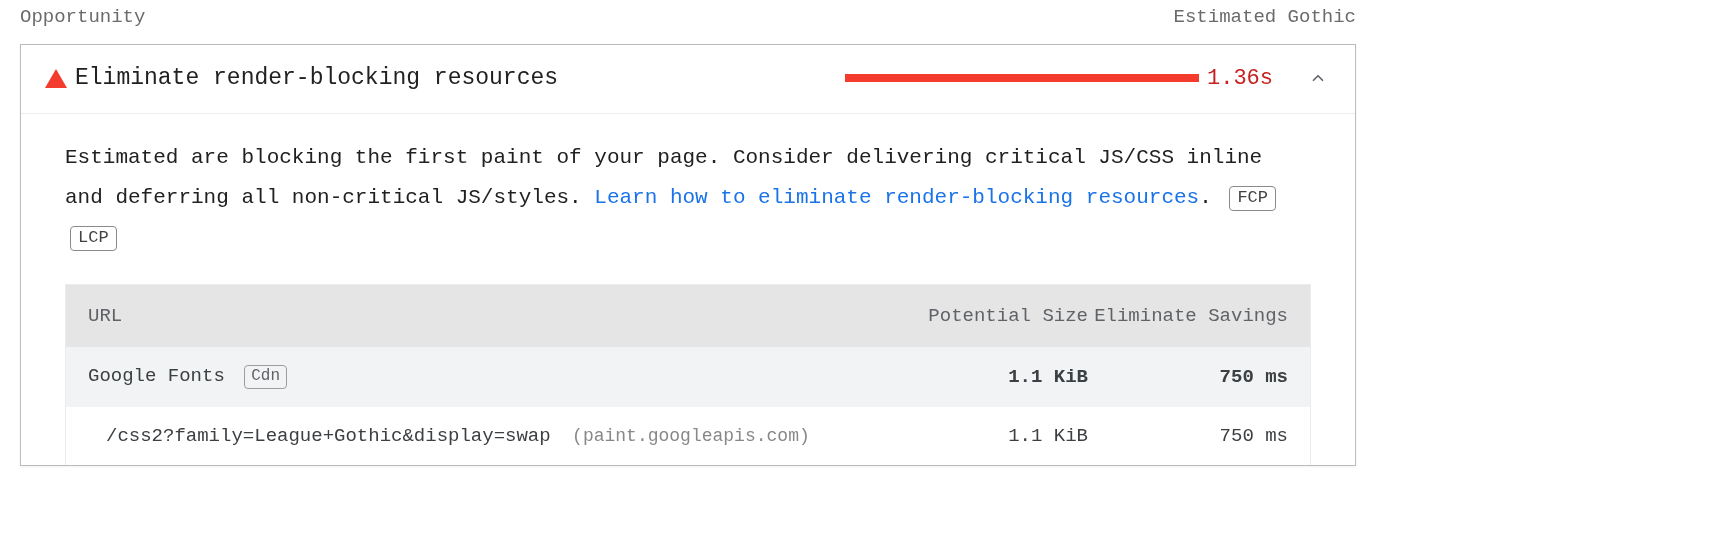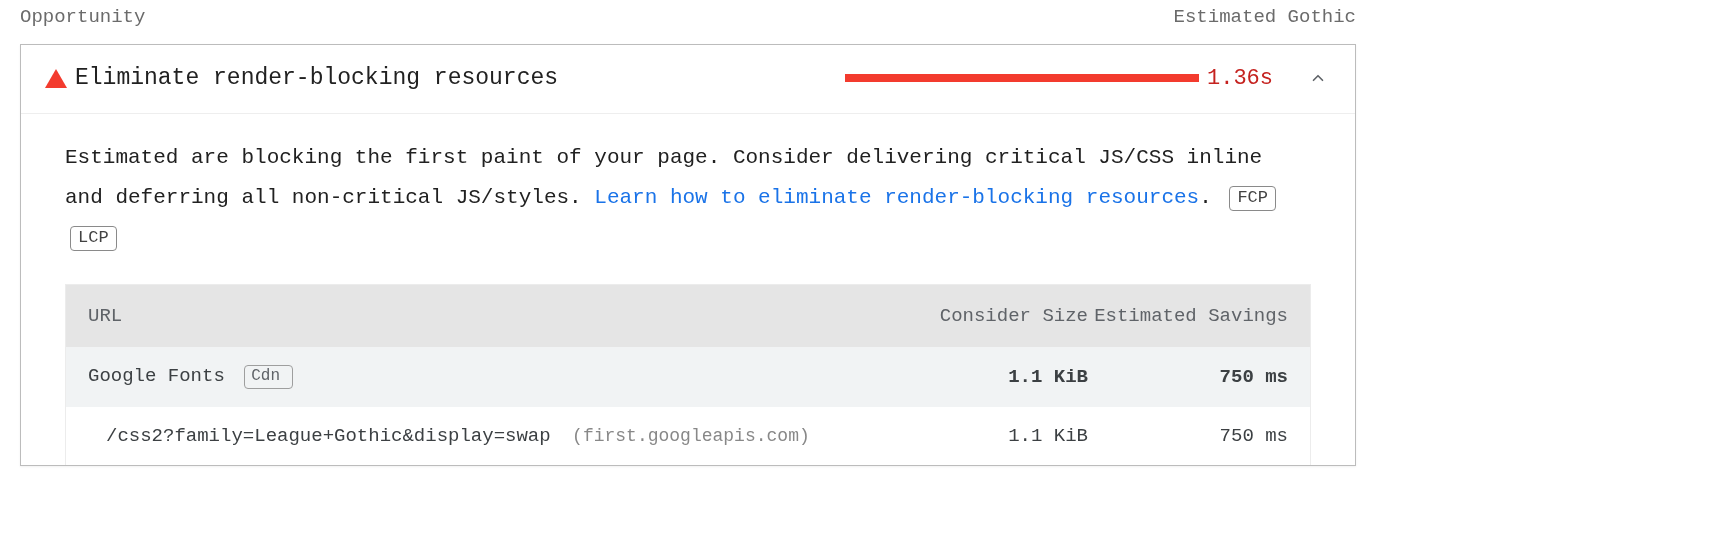--- a/index.html
+++ b/index.html
@@ -69,21 +69,21 @@
   .tgroup { background: #f1f3f4; font-weight: 500; color: #3c4043;}
   .tgroup .col-size, .tgroup .col-save { text-align: right; font-weight: 600; }
   .titem { color: #3c4043; }
   .titem .col-url { padding-left: 18px; }
   .titem .col-size, .titem .col-save { text-align: right; }
   .host { color: #888; font-size: 18px; margin-left: 10px; }
   .cdn-badge {
     display: inline-block;
     border: 1px solid #9e9e9e;
     border-radius: 4px;
-    padding: 0 12px 1px 6px;
+    padding: 0 6px 1px 6px;
     font-size: 16px;
     color: #5f6368;
     margin-left: 8px;
     vertical-align: 1px;
     line-height: 1.3;
   }
 </style>
 </head>
 <body>
 
@@ -114,39 +114,39 @@
     <div class="audit-body">
       <div class="desc">
         <span>Estimated are blocking the first paint of your page. Consider delivering critical JS/CSS inline and deferring all non-critical JS/styles. </span><a href="#">Learn how to eliminate render-blocking resources</a><span>.</span>
         <span class="tag">FCP</span>
         <span class="tag">LCP</span>
       </div>
 
       <div class="tbl">
         <div class="trow thead">
           <div class="col-url">URL</div>
-          <div class="col-size">Consider Size</div>
+          <div class="col-size">Potential Size</div>
           <div class="col-save">
-            <span>Estimated Savings</span>
+            <span>Eliminate Savings</span>
           </div>
         </div>
 
         <div class="trow tgroup">
           <div class="col-url">
             <span>Google Fonts</span>
             <span class="cdn-badge">Cdn</span>
           </div>
           <div class="col-size">1.1 KiB</div>
           <div class="col-save">750 ms</div>
         </div>
 
         <div class="trow titem">
           <div class="col-url">
             <span>/css2?family=League+Gothic&amp;display=swap</span>
-            <span class="host">(first.googleapis.com)</span>
+            <span class="host">(paint.googleapis.com)</span>
           </div>
           <div class="col-size">1.1 KiB</div>
           <div class="col-save">750 ms</div>
         </div>
       </div>
     </div>
 
   </div>
 </div>
 

